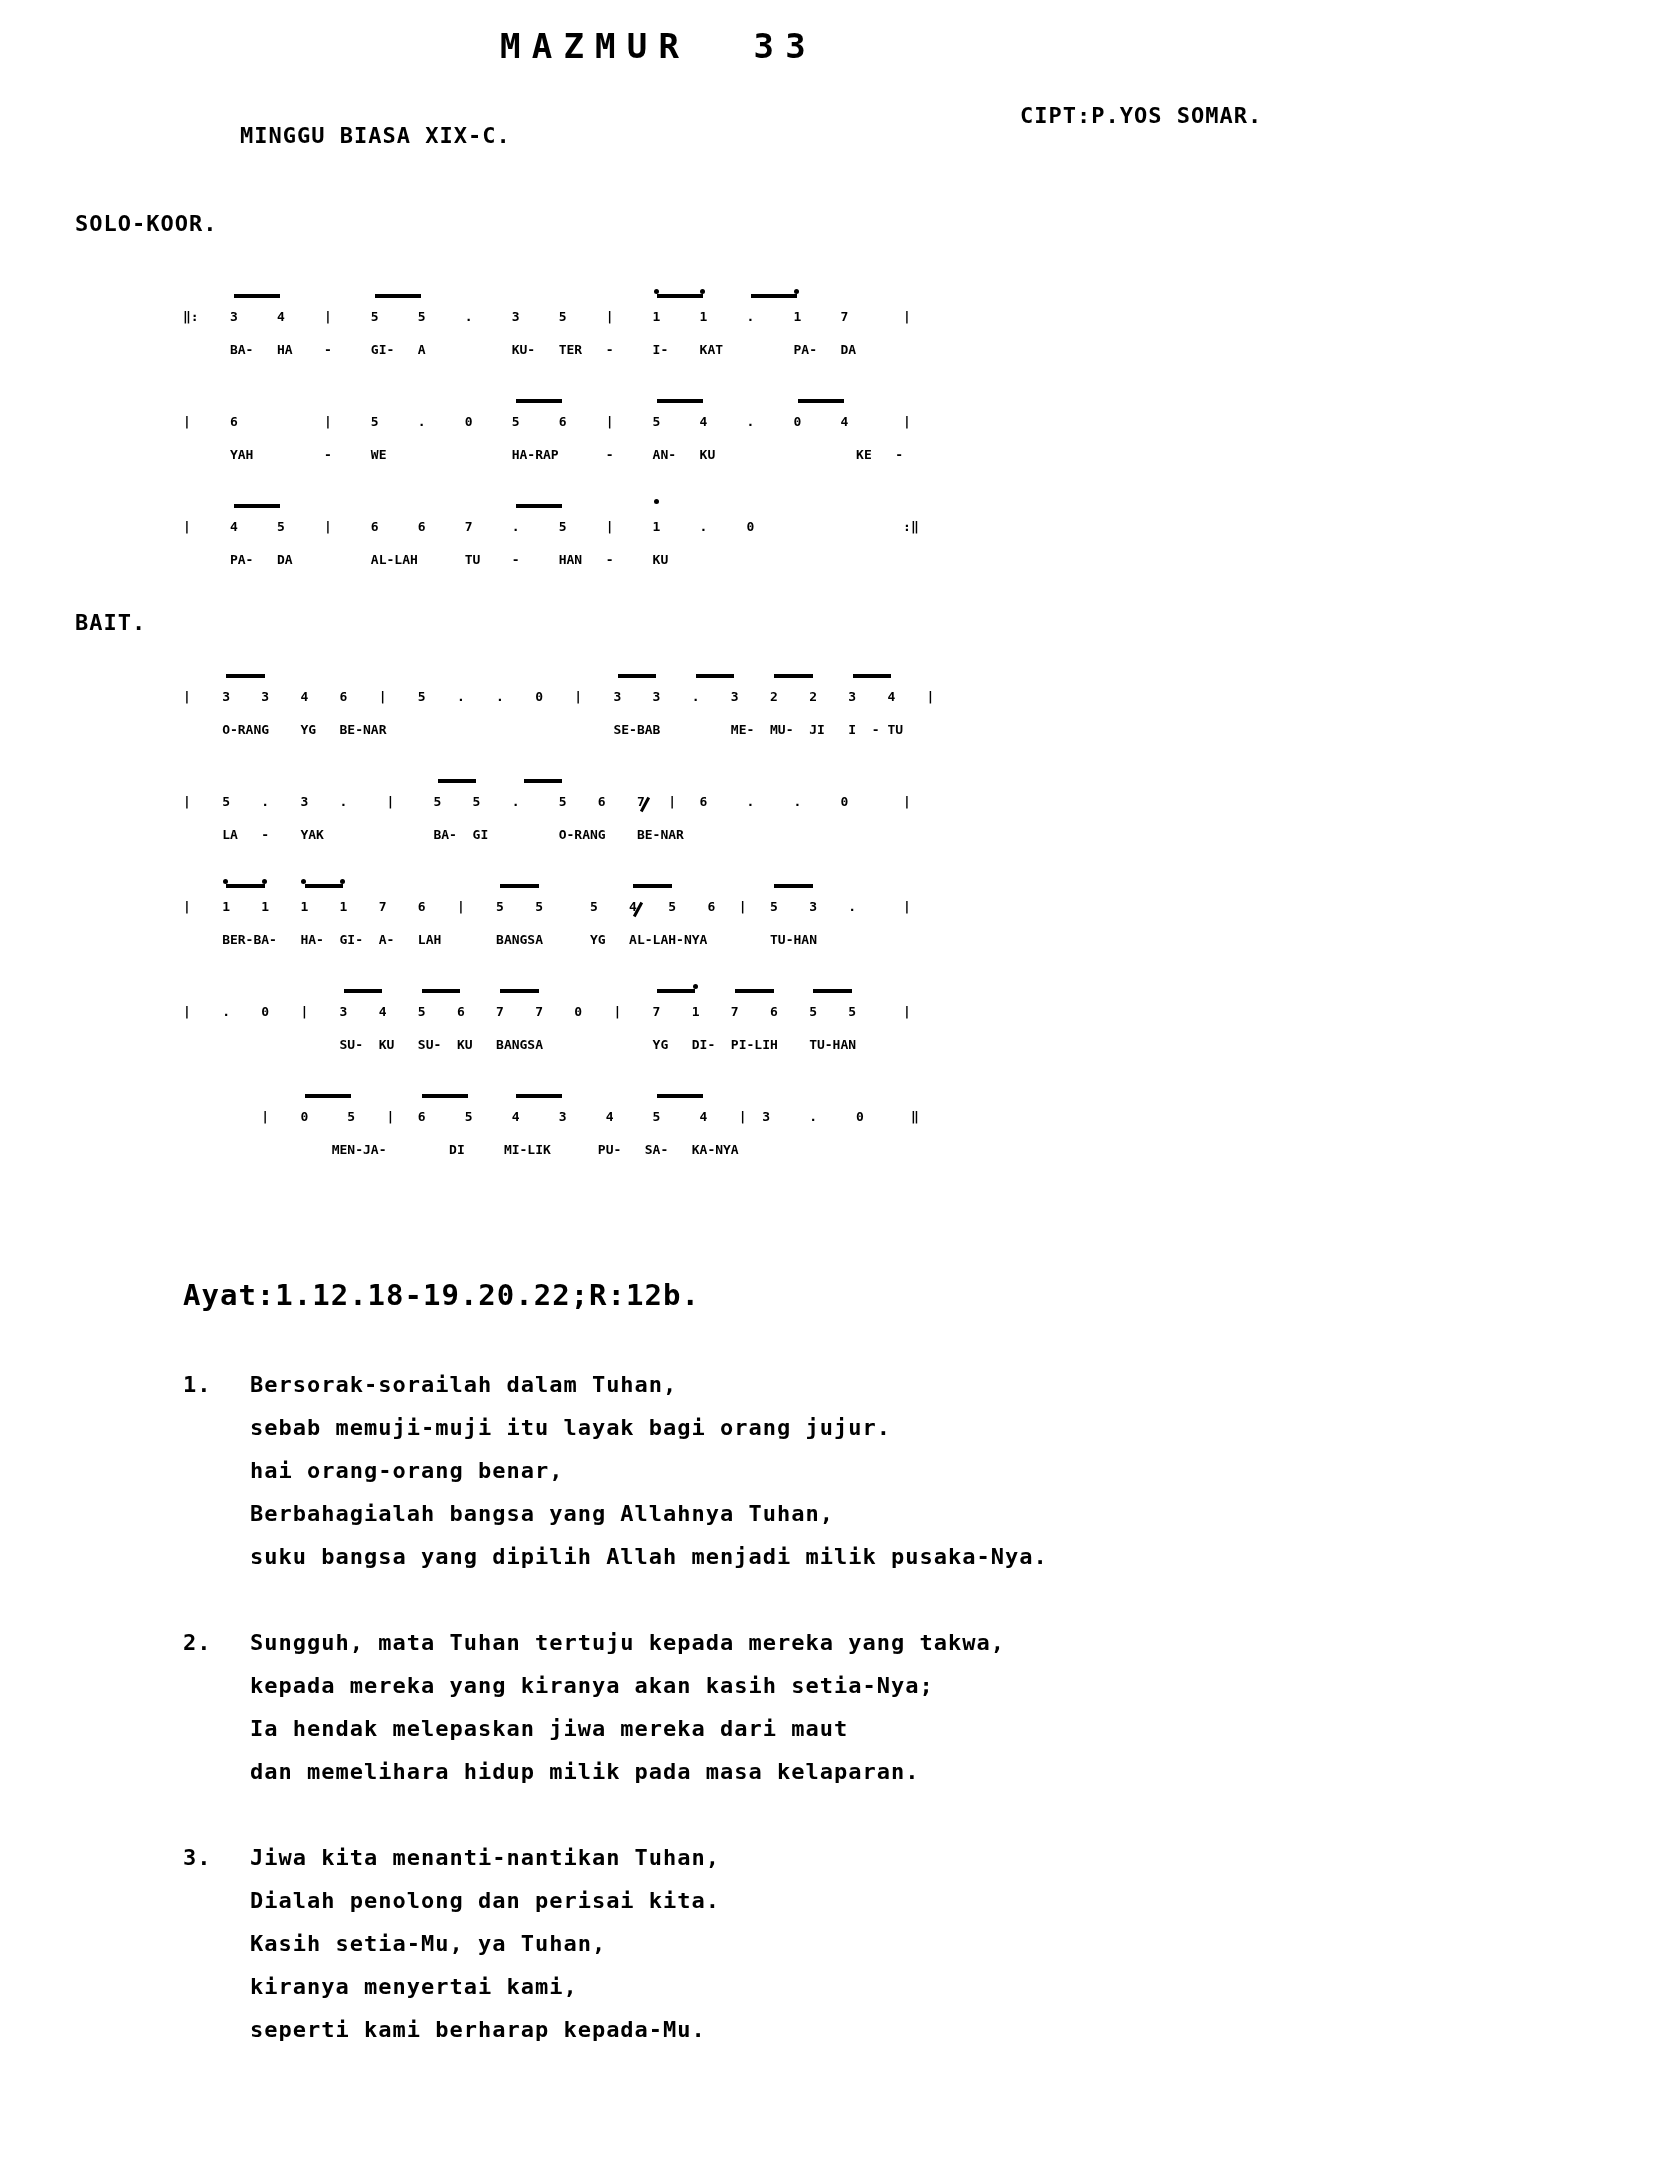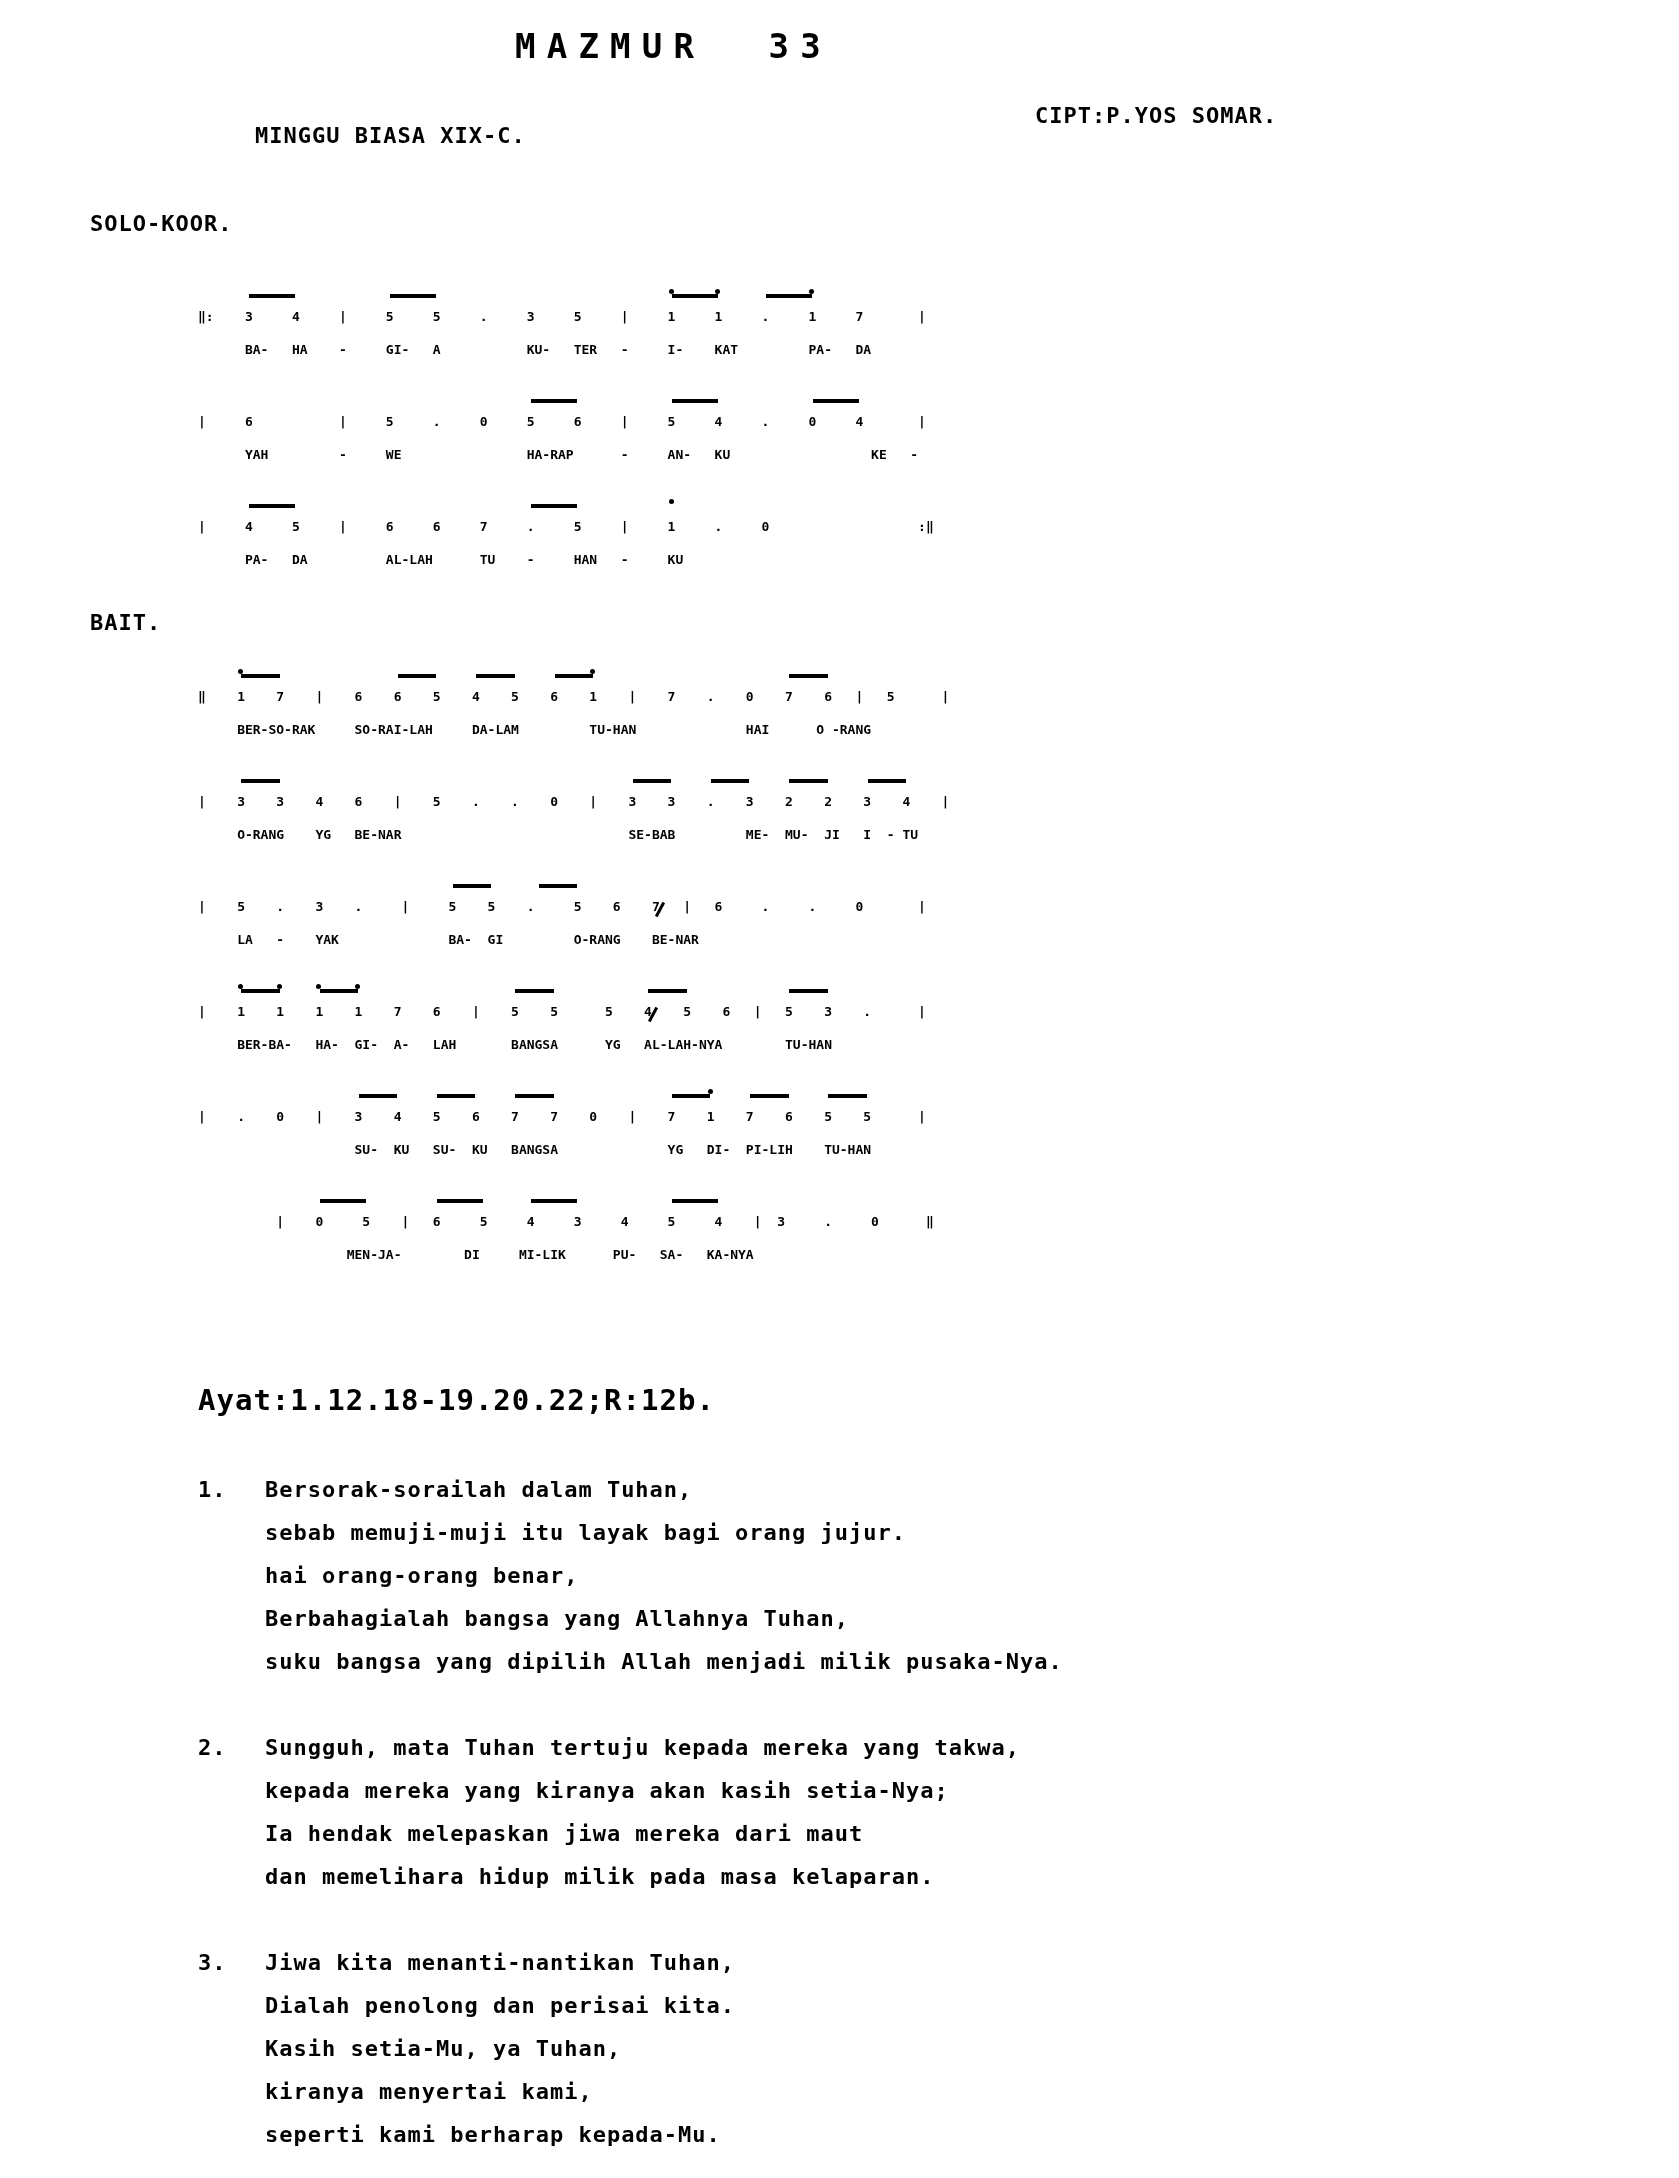--- a/index.html
+++ b/index.html
@@ -1,20 +1,20 @@
 <!DOCTYPE html>
 <html><head>
 <meta charset="utf-8">
 <style>
   html,body{margin:0;padding:0;background:#e8e8e8;}
   .page{
     width:1679px;height:2178px;background:#ffffff;color:#000;
     font-family:"DejaVu Sans Mono","Liberation Mono",monospace;
     font-weight:bold;position:relative;overflow:hidden;
-    box-sizing:border-box;padding-top:26px;margin:0 auto;padding-left:15px;
+    box-sizing:border-box;padding-top:26px;margin:0 auto;
   }
   .title{font-size:34px;line-height:40px;letter-spacing:0.33em;margin-left:500px;white-space:pre;}
   .subrow{position:relative;margin:28px 0 0 183px;font-size:22px;line-height:28px;height:28px;letter-spacing:1px;white-space:pre;}
   .composer{position:absolute;left:837px;top:8px;}
   .slabel{margin-left:75px;font-size:22px;line-height:26px;letter-spacing:1px;white-space:pre;}
   #solo-label{margin-top:89px;}
   #bait-label{margin-top:37px;}
   .music{margin-left:183px;font-size:13px;}
   #solo-block{margin-top:46px;}
   #bait-block{margin-top:27px;}
@@ -72,33 +72,20 @@
           <div class="ovl" style="left: 42.55ch; width: 5.9ch;"></div>
           <div class="odot" style="left: 60.12ch;"></div>
         </div>
         <div class="mnotes">|     4     5     |     6     6     7     .     5     |     1     .     0                   :‖</div>
         <div class="mlyrics">      PA-   DA          AL-LAH      TU    -     HAN   -     KU</div>
       </div>
     </div>
 
   <div class="slabel" id="bait-label">BAIT.</div>
   <div class="music" id="bait-block">
-      <div class="mline">
-        <div class="mtop">
-          <div class="ovl" style="left: 5.55ch; width: 4.9ch;"></div>
-          <div class="ovl" style="left: 25.55ch; width: 4.9ch;"></div>
-          <div class="ovl" style="left: 35.55ch; width: 4.9ch;"></div>
-          <div class="ovl" style="left: 45.55ch; width: 4.9ch;"></div>
-          <div class="ovl" style="left: 75.55ch; width: 4.9ch;"></div>
-          <div class="odot" style="left: 5.12ch;"></div>
-          <div class="odot" style="left: 50.12ch;"></div>
-        </div>
-        <div class="mnotes">‖    1    7    |    6    6    5    4    5    6    1    |    7    .    0    7    6   |   5      |</div>
-        <div class="mlyrics">     BER-SO-RAK     SO-RAI-LAH     DA-LAM         TU-HAN              HAI      O -RANG</div>
-      </div>
       <div class="mline">
         <div class="mtop">
           <div class="ovl" style="left: 5.55ch; width: 4.9ch;"></div>
           <div class="ovl" style="left: 55.55ch; width: 4.9ch;"></div>
           <div class="ovl" style="left: 65.55ch; width: 4.9ch;"></div>
           <div class="ovl" style="left: 75.55ch; width: 4.9ch;"></div>
           <div class="ovl" style="left: 85.55ch; width: 4.9ch;"></div>
         </div>
         <div class="mnotes">|    3    3    4    6    |    5    .    .    0    |    3    3    .    3    2    2    3    4    |</div>
         <div class="mlyrics">     O-RANG    YG   BE-NAR                             SE-BAB         ME-  MU-  JI   I  - TU</div>

